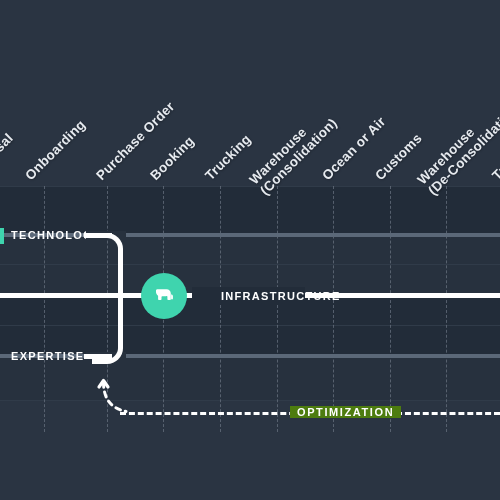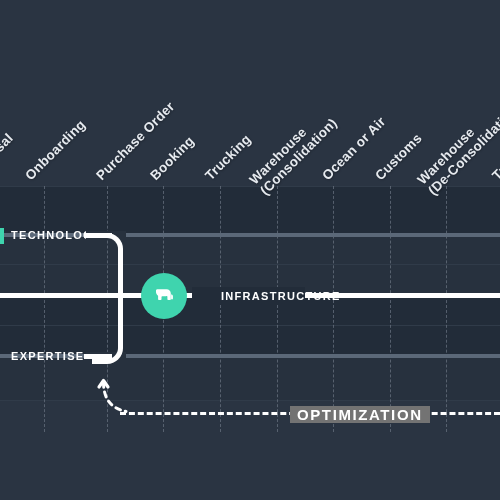--- a/index.html
+++ b/index.html
@@ -73,23 +73,23 @@
   }
   .hub svg{display:block;}
 
   
   .opt-line{
     position:absolute;height:0;
     border-top:3px dashed #ffffff;
   }
   .opt-label{
     position:absolute;
-    color:#ffffff;font-size:15px;font-weight:700;letter-spacing:1.6px;
+    color:#ffffff;font-size:11px;font-weight:700;letter-spacing:1.6px;
     white-space:nowrap;
-    background:#737373;
+    background:#4d7c0f;
     padding:0 7px;
   }
   .opt-curve{position:absolute;}
 </style>
 </head>
 <body>
 
 <div id="stage">
 
   <div class="band dark" style="top:186px;height:47px;"></div>

